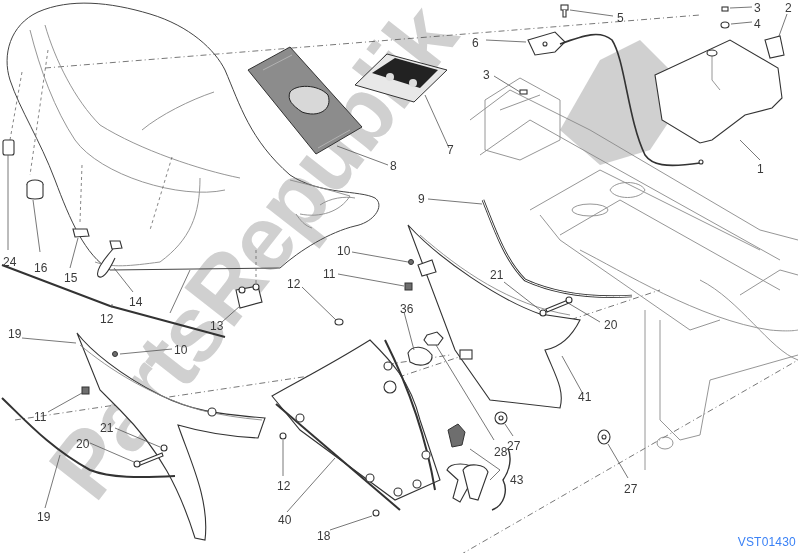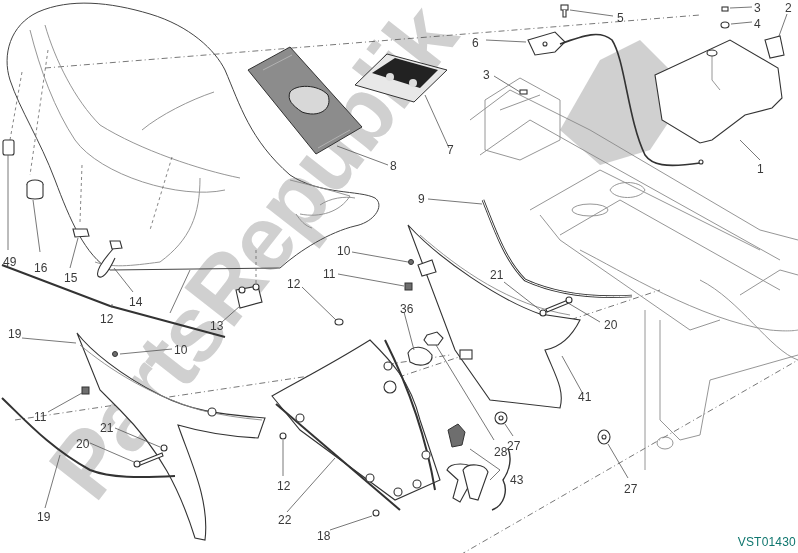--- a/index.html
+++ b/index.html
@@ -2,21 +2,21 @@
 <html><head>
 <meta charset="utf-8">
 <style>
   html, body { margin: 0; padding: 0; background: #ffffff; }
   body { width: 798px; height: 553px; position: relative; overflow: hidden;
          font-family: "Liberation Sans", sans-serif; }
   #stage { position: absolute; left: 0; top: 0; width: 798px; height: 553px; }
   svg { position: absolute; left: 0; top: 0; }
   .callout { position: absolute; font-size: 12px; color: #3a3a3a; line-height: 12px;
              font-family: "Liberation Sans", sans-serif; cursor: pointer; }
-  .ref-code { position: absolute; right: 2px; bottom: 4px; font-size: 12px; color: #0f766e;
+  .ref-code { position: absolute; right: 2px; bottom: 4px; font-size: 12px; color: #3b82f6;
               font-family: "Liberation Sans", sans-serif; letter-spacing: 0.2px; }
   .ln { stroke: #444; stroke-width: 1; fill: none; }
   .lt { stroke: #8a8a8a; stroke-width: 0.9; fill: none; }
   .dash { stroke: #555; stroke-width: 0.8; fill: none; stroke-dasharray: 6 3 1 3; }
   .dsh { stroke: #666; stroke-width: 0.8; fill: none; stroke-dasharray: 3 3; }
   .lead { stroke: #555; stroke-width: 0.8; fill: none; }
   .part { fill: #ffffff; stroke: #333; stroke-width: 1.1; }
   .dark { fill: #6e6e6e; stroke: #333; stroke-width: 1; }
   .wm { fill: #c8c8c8; opacity: 0.85; }
 </style>
@@ -318,24 +318,24 @@
   <span class="callout" style="left:129px;top:296px">14</span>
   <span class="callout" style="left:64px;top:272px">15</span>
   <span class="callout" style="left:34px;top:262px">16</span>
   <span class="callout" style="left:100px;top:313px">12</span>
   <span class="callout" style="left:8px;top:328px">19</span>
   <span class="callout" style="left:37px;top:511px">19</span>
   <span class="callout" style="left:604px;top:319px">20</span>
   <span class="callout" style="left:76px;top:438px">20</span>
   <span class="callout" style="left:490px;top:269px">21</span>
   <span class="callout" style="left:100px;top:422px">21</span>
-  <span class="callout" style="left:278px;top:514px">22</span>
+  <span class="callout" style="left:278px;top:514px">40</span>
   <span class="callout" style="left:317px;top:530px">18</span>
   <span class="callout" style="left:400px;top:303px">36</span>
   <span class="callout" style="left:578px;top:391px">41</span>
   <span class="callout" style="left:510px;top:474px">43</span>
   <span class="callout" style="left:507px;top:440px">27</span>
   <span class="callout" style="left:624px;top:483px">27</span>
   <span class="callout" style="left:494px;top:446px">28</span>
-  <span class="callout" style="left:3px;top:256px">49</span>
+  <span class="callout" style="left:3px;top:256px">24</span>
 
   <span class="ref-code">VST01430</span>
 </div>
 
 </body></html>

